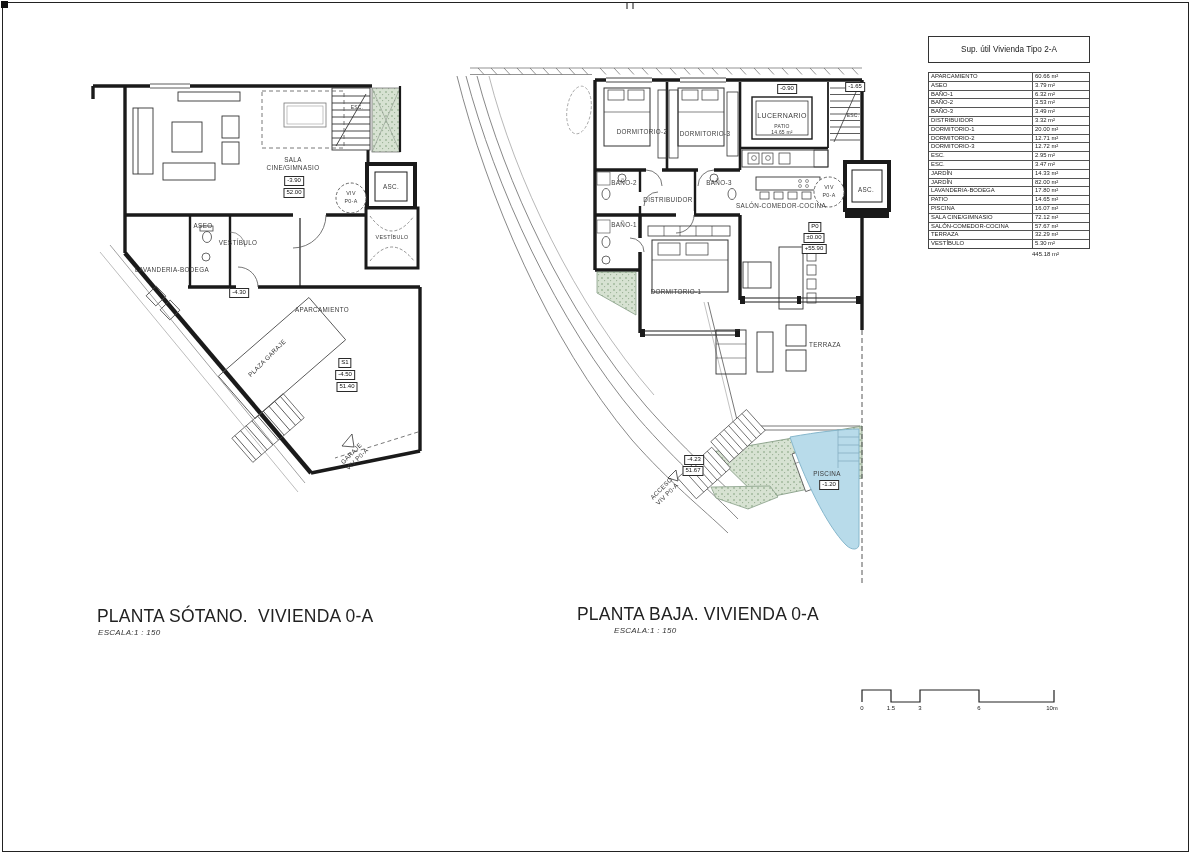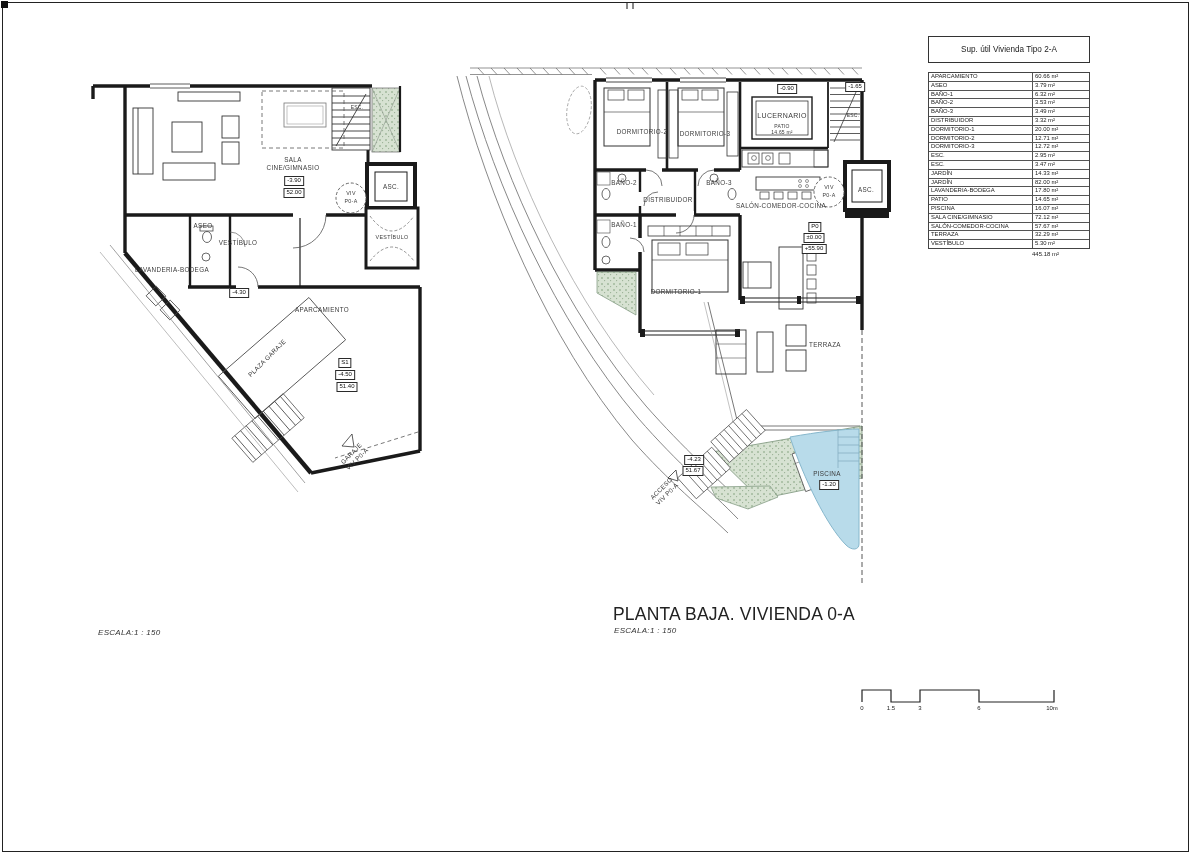--- a/index.html
+++ b/index.html
@@ -463,22 +463,23 @@
           <span class="td v">32.29 m²</span>
         </div>
       <div class="tr">
           <span class="td n">VESTÍBULO</span>
           <span class="td v">5.30 m²</span>
         </div>
     </div>
     <div class="tbl-total">445.18 m²</div>
   </div>
 
+  <div class="plan-title" style="left:97px;top:606px">PLANTA SÓTANO.  VIVIENDA 0-A</div>
   <div class="plan-scale" style="left:98px;top:628px">ESCALA:1 : 150</div>
-  <div class="plan-title" style="left:613px;top:604px">PLANTA BAJA. VIVIENDA 0-A</div>
+  <div class="plan-title" style="left:577px;top:604px">PLANTA BAJA. VIVIENDA 0-A</div>
   <div class="plan-scale" style="left:614px;top:626px">ESCALA:1 : 150</div>
 
   <div>
     <div class="sb" style="left:862px;top:705px">0</div>
     <div class="sb" style="left:891px;top:705px">1.5</div>
     <div class="sb" style="left:920px;top:705px">3</div>
     <div class="sb" style="left:979px;top:705px">6</div>
     <div class="sb" style="left:1052px;top:705px">10m</div>
   </div>
 </div>

